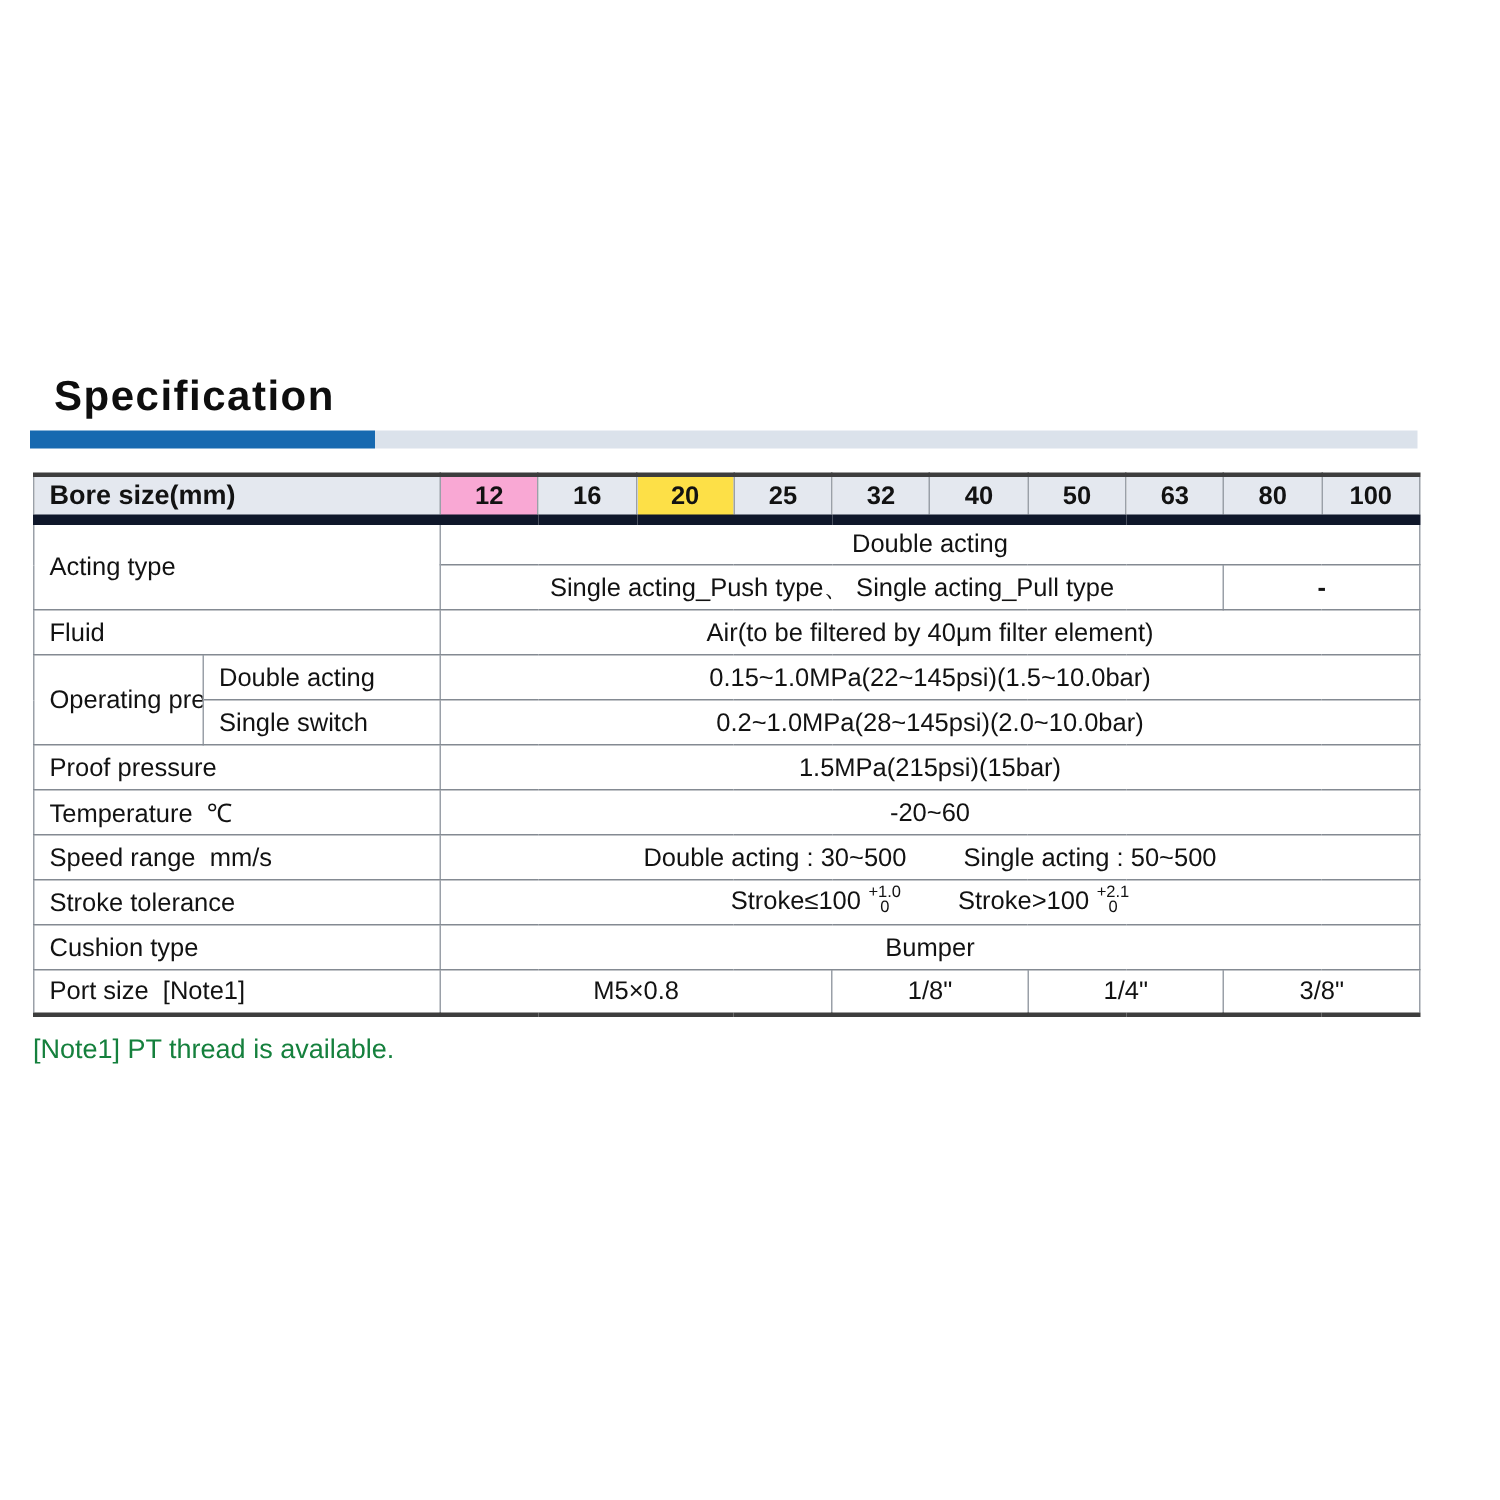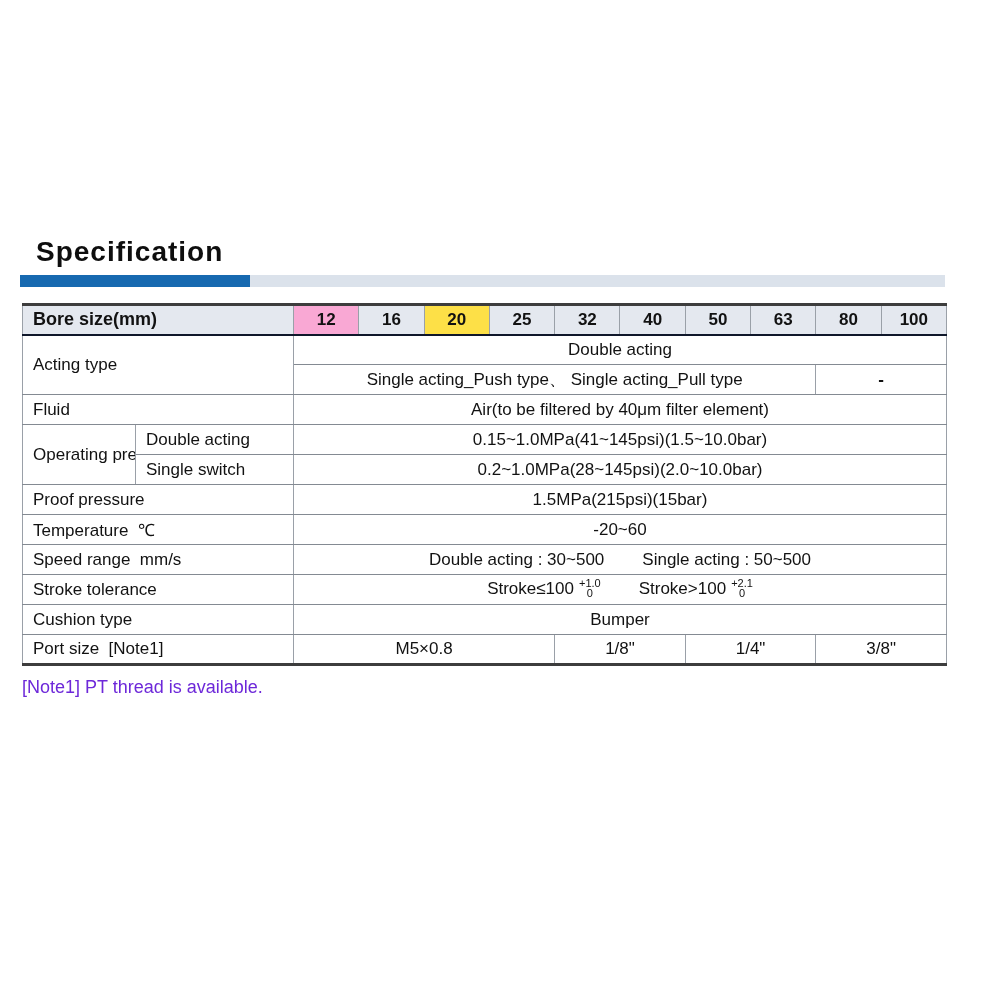--- a/index.html
+++ b/index.html
@@ -1,19 +1,19 @@
 <!DOCTYPE html>
 <html><head>
 <meta charset="utf-8">
 <style>
   * { margin: 0; padding: 0; box-sizing: border-box; }
   html, body { width: 1000px; height: 1000px; background: #ffffff;
     font-family: "Liberation Sans", sans-serif; color: #121212; }
   .page { position: relative; width: 1000px; height: 1000px; overflow: hidden; }
-  .content { position: absolute; left: 0; top: 236px; width: 1000px; }
+  .content { position: absolute; left: 0; top: 248px; width: 1000px; }
 
   .title { margin-left: 36px; font-size: 28px; font-weight: bold;
     letter-spacing: 1px; color: #0e0e0e; line-height: 32px; }
 
   .title-bar { margin-left: 20px; margin-top: 7px; width: 925px; height: 12px;
     display: flex; }
   .title-bar .bar-blue  { width: 230px; height: 12px; }
   .title-bar .bar-light { width: 695px; height: 12px; }
 
   table.spec { margin-left: 22px; margin-top: 16px; width: 925px;
@@ -21,31 +21,31 @@
     border-top: 3px solid #3d3d3d; border-bottom: 3px solid #3d3d3d;
     border-left: 1px solid #9aa0a8; border-right: 1px solid #9aa0a8; }
   table.spec td { height: 30px; font-size: 17px; vertical-align: middle;
     border-top: 1px solid #848a92; border-bottom: 1px solid #848a92;
     border-left: 1px solid #9aa0a8; border-right: 1px solid #9aa0a8;
     overflow: hidden; white-space: nowrap; }
   td.label { text-align: left; padding-left: 10px; }
   td.label-wrap { white-space: normal; line-height: 19px; }
   td.val { text-align: center; }
   tr.hdr td { background: #e4e8ef; font-weight: bold;
-    border-bottom: 2px solid #0f172a; }
+    border-bottom: 7px solid #0f172a; }
   tr.hdr td.label { font-size: 18px; }
   td.dash { font-weight: bold; }
 
   .tol { display: inline-flex; flex-direction: column; align-items: center;
     font-size: 11px; line-height: 10px; margin-left: 5px;
     vertical-align: middle; transform: translateY(-2px); }
   .gap { display: inline-block; width: 38px; }
 
   .notes { margin-left: 22px; margin-top: 8px; font-size: 18px;
-    line-height: 26px; color: #6d28d9; }
+    line-height: 26px; color: #15803d; }
 </style>
 </head>
 <body>
 
 <div class="page">
   <div class="content">
 
     <div class="title">Specification</div>
 
     <div class="title-bar">
@@ -94,21 +94,21 @@
       </tr>
 
       <tr>
         <td class="label" colspan="2">Fluid</td>
         <td class="val" colspan="10">Air(to be filtered by 40μm filter element)</td>
       </tr>
 
       <tr>
         <td class="label label-wrap" rowspan="2">Operating pressure</td>
         <td class="label">Double acting</td>
-        <td class="val" colspan="10">0.15~1.0MPa(41~145psi)(1.5~10.0bar)</td>
+        <td class="val" colspan="10">0.15~1.0MPa(22~145psi)(1.5~10.0bar)</td>
       </tr>
       <tr>
         <td class="label">Single switch</td>
         <td class="val" colspan="10">0.2~1.0MPa(28~145psi)(2.0~10.0bar)</td>
       </tr>
 
       <tr>
         <td class="label" colspan="2">Proof pressure</td>
         <td class="val" colspan="10">1.5MPa(215psi)(15bar)</td>
       </tr>

